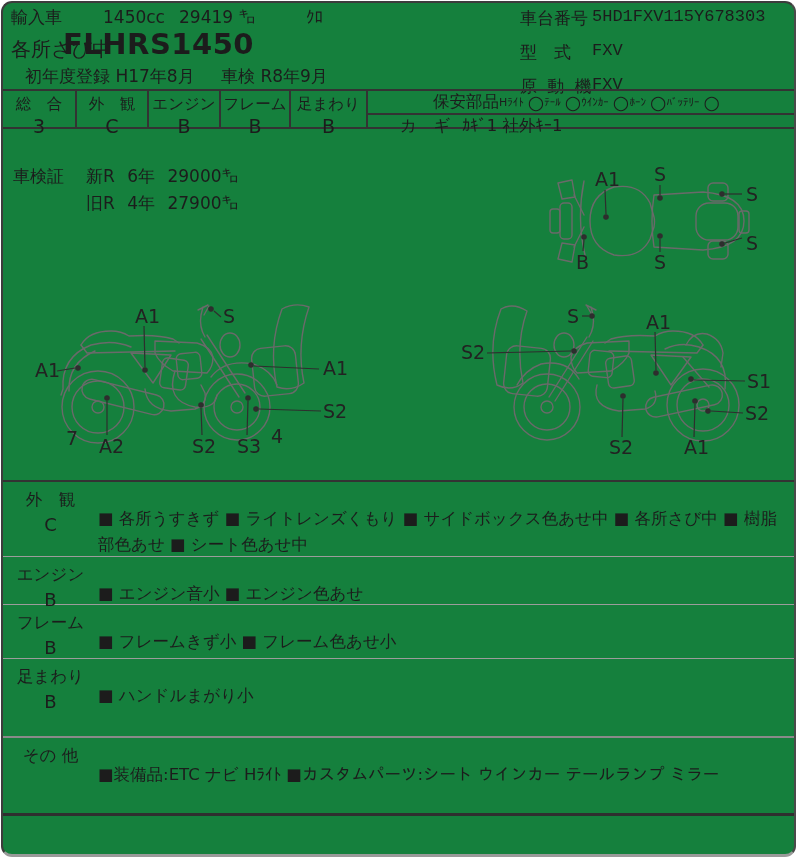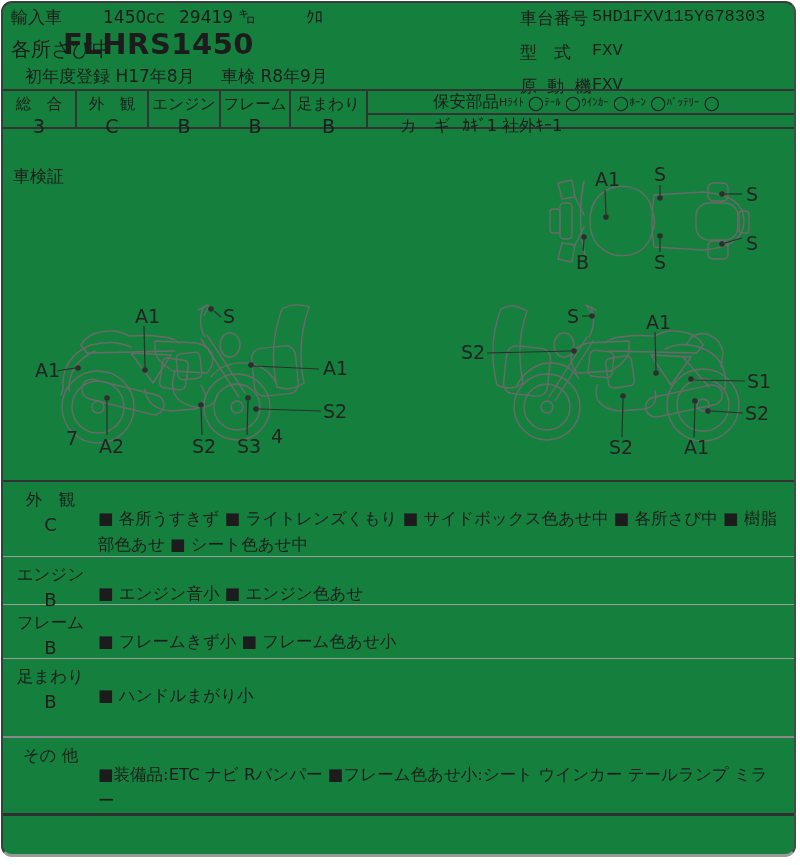--- a/index.html
+++ b/index.html
@@ -131,20 +131,24 @@
         <span class="key-label">カ　ギ</span>
         <span class="key-value">ｶｷﾞ1 社外ｷｰ1</span>
       </div>
     </div>
   </div>
 
   <div class="main-box">
 
     <div class="shaken-block">
       <span>車検証</span>
+      <div class="shaken-lines">
+        <div>新R 6年 29000㌔</div>
+        <div>旧R 4年 27900㌔</div>
+      </div>
     </div>
 
     <svg class="abs" style="left:545px;top:16px;" width="252" height="128" viewBox="0 0 252 128">
       <g stroke="#6a6a6a" fill="none" stroke-width="1.4" stroke-linejoin="round" stroke-linecap="round">
         <path d="M 14,40 L 10,24 L 24,21 L 27,38 Z"></path>
         <path d="M 14,84 L 10,100 L 24,103 L 27,86 Z"></path>
         <rect x="2" y="50" width="10" height="24" rx="3"></rect>
         <rect x="12" y="44" width="12" height="36" rx="4"></rect>
         <path d="M 26,36 L 36,56 M 26,88 L 36,68"></path>
         <path d="M 36,22 Q 28,62 38,100"></path>
@@ -314,18 +318,18 @@
         <span class="clabel">足まわり</span>
         <span class="cgrade">B</span>
       </div>
       <div class="ctext">■ ハンドルまがり小</div>
     </div>
     <div class="crow r4">
       <div class="clabelcol">
         <span class="clabel">その 他</span>
         <span class="cgrade"></span>
       </div>
-      <div class="ctext">■装備品:ETC ナビ Rバンパー ■フレーム色あせ小:シート ウインカー テールランプ ミラー</div>
+      <div class="ctext">■装備品:ETC ナビ Hﾗｲﾄ ■カスタムパーツ:シート ウインカー テールランプ ミラー</div>
     </div>
   </div>
 
   <div class="bottom-strip"></div>
 </div>
 
 </body></html>

